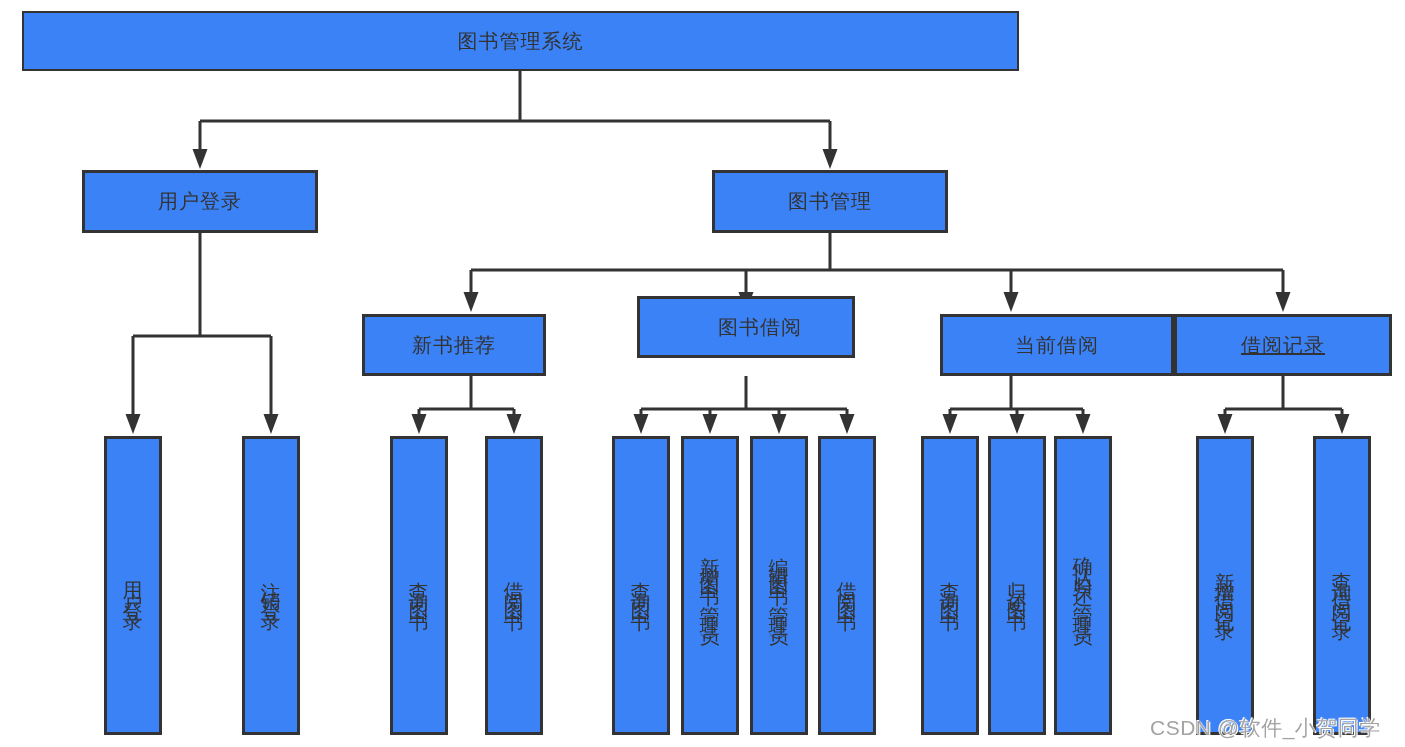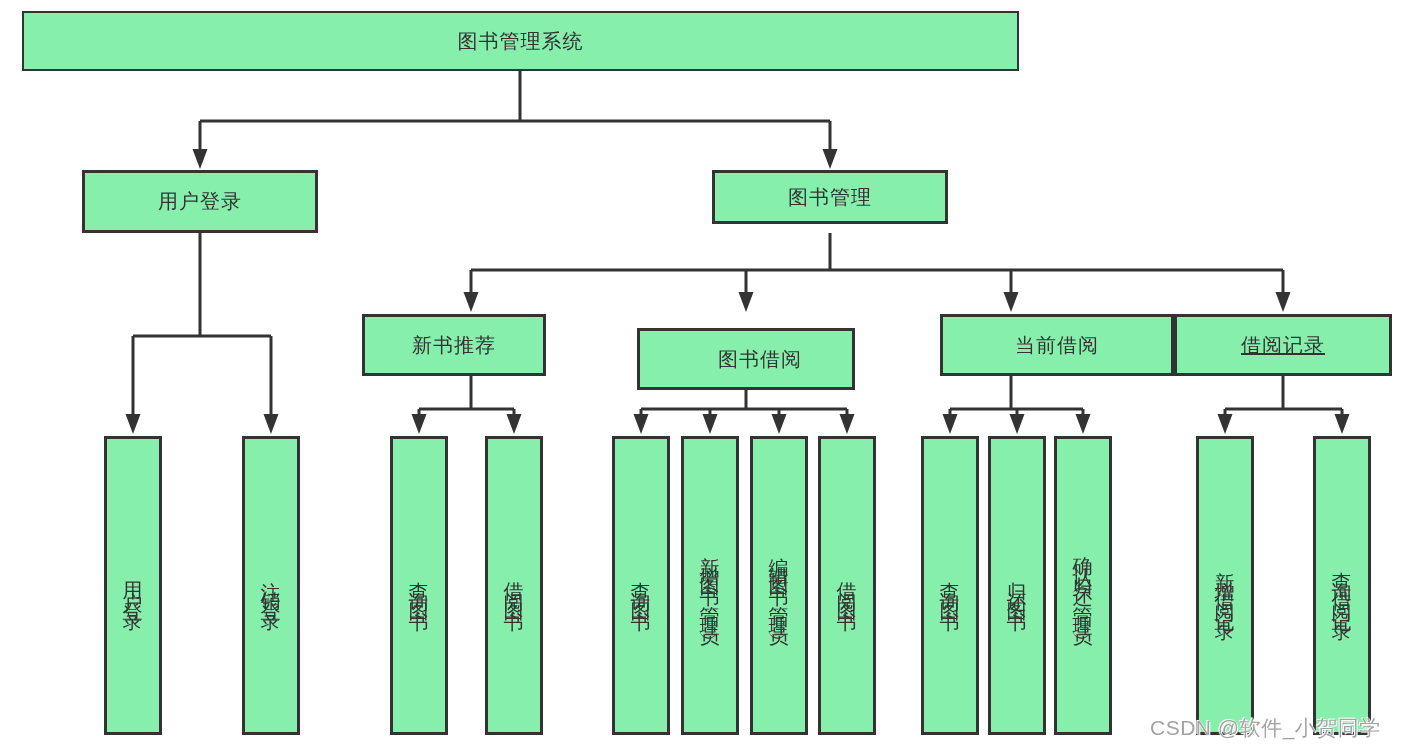--- a/index.html
+++ b/index.html
@@ -14,21 +14,21 @@
   #connectors {
     position: absolute;
     left: 0; top: 0;
     width: 1405px; height: 747px;
     pointer-events: none;
   }
   .box {
     position: absolute;
     box-sizing: border-box;
     border: 3px solid #333333;
-    background: #86efac;
+    background: #3b82f6;
     display: flex;
     align-items: center;
     justify-content: center;
     color: #333333;
   }
   .box.root { border-width: 2px; }
   .h-label {
     font-size: 20px;
     letter-spacing: 1px;
     white-space: nowrap;
@@ -110,28 +110,28 @@
     </g>
   </svg>
 
   <div class="box root" style="left:22px; top:11px; width:997px; height:60px;">
     <span class="h-label">图书管理系统</span>
   </div>
 
   <div class="box" style="left:82px; top:170px; width:236px; height:63px;">
     <span class="h-label">用户登录</span>
   </div>
-  <div class="box" style="left:712px; top:170px; width:236px; height:54px;">
+  <div class="box" style="left:712px; top:170px; width:236px; height:63px;">
     <span class="h-label">图书管理</span>
   </div>
 
   <div class="box" style="left:362px; top:314px; width:184px; height:62px;">
     <span class="h-label">新书推荐</span>
   </div>
-  <div class="box" style="left:637px; top:328px; width:218px; height:62px;padding-left:28px;">
+  <div class="box" style="left:637px; top:296px; width:218px; height:62px;padding-left:28px;">
     <span class="h-label">图书借阅</span>
   </div>
   <div class="box" style="left:940px; top:314px; width:234px; height:62px;">
     <span class="h-label">当前借阅</span>
   </div>
   <div class="box" style="left:1174px; top:314px; width:218px; height:62px;text-decoration:underline;">
     <span class="h-label">借阅记录</span>
   </div>
 
   <div class="box" style="left:104px; top:436px; width:58px; height:299px;">

